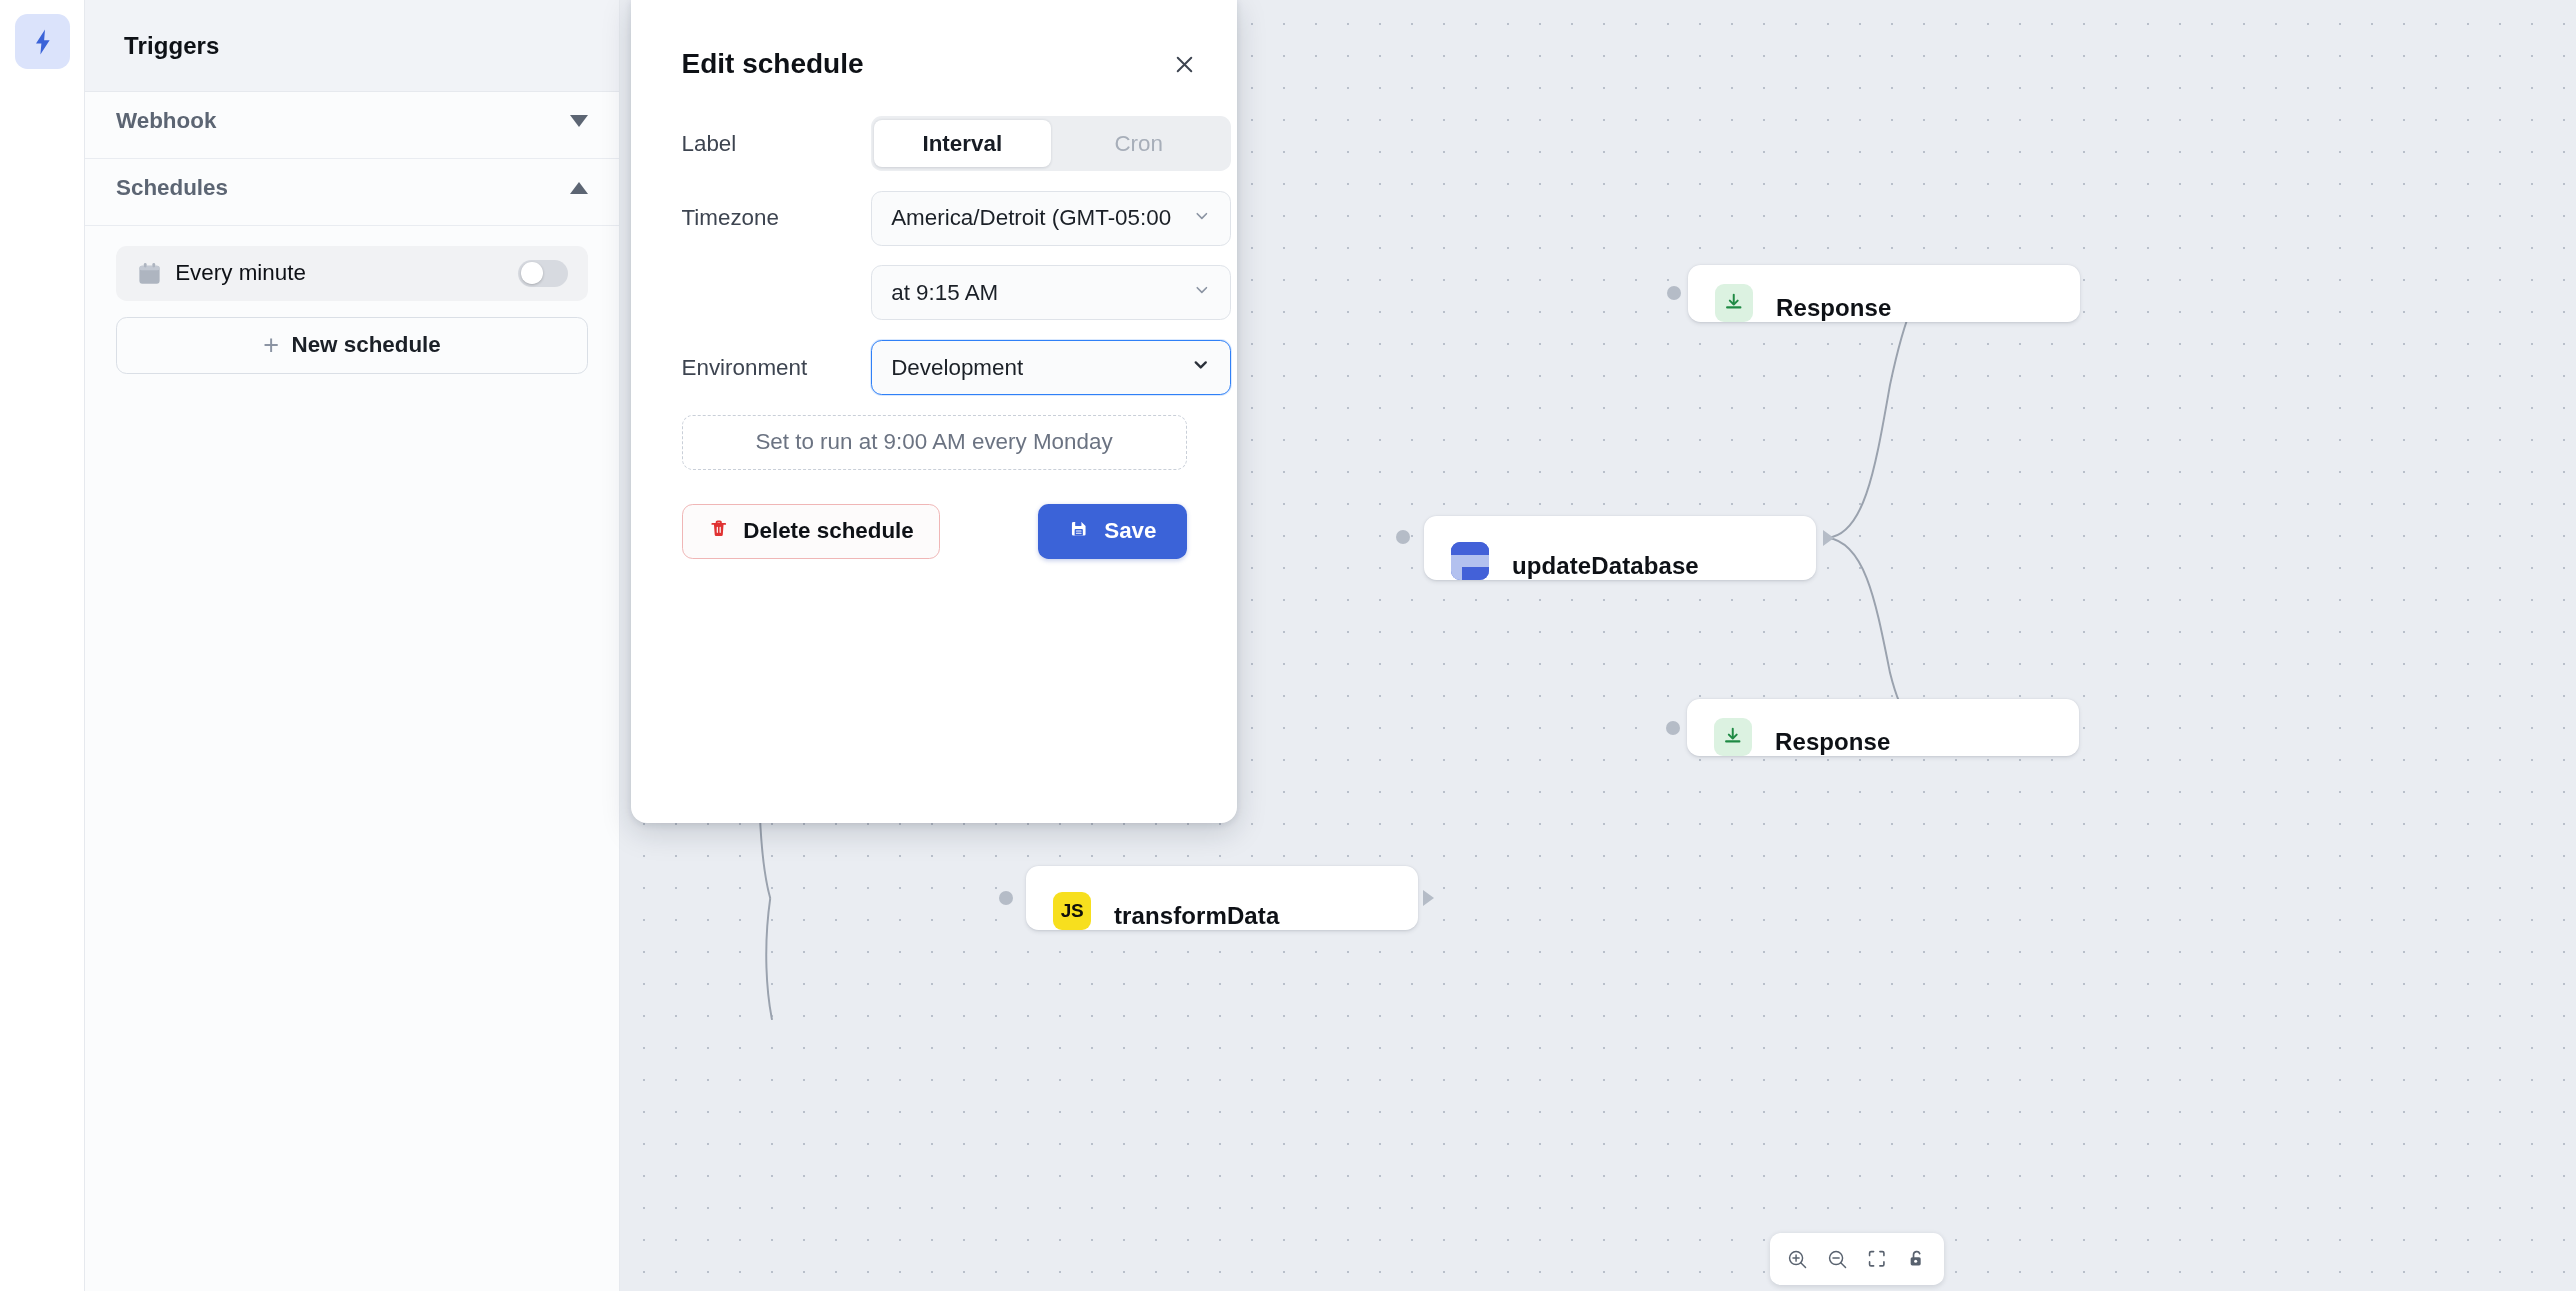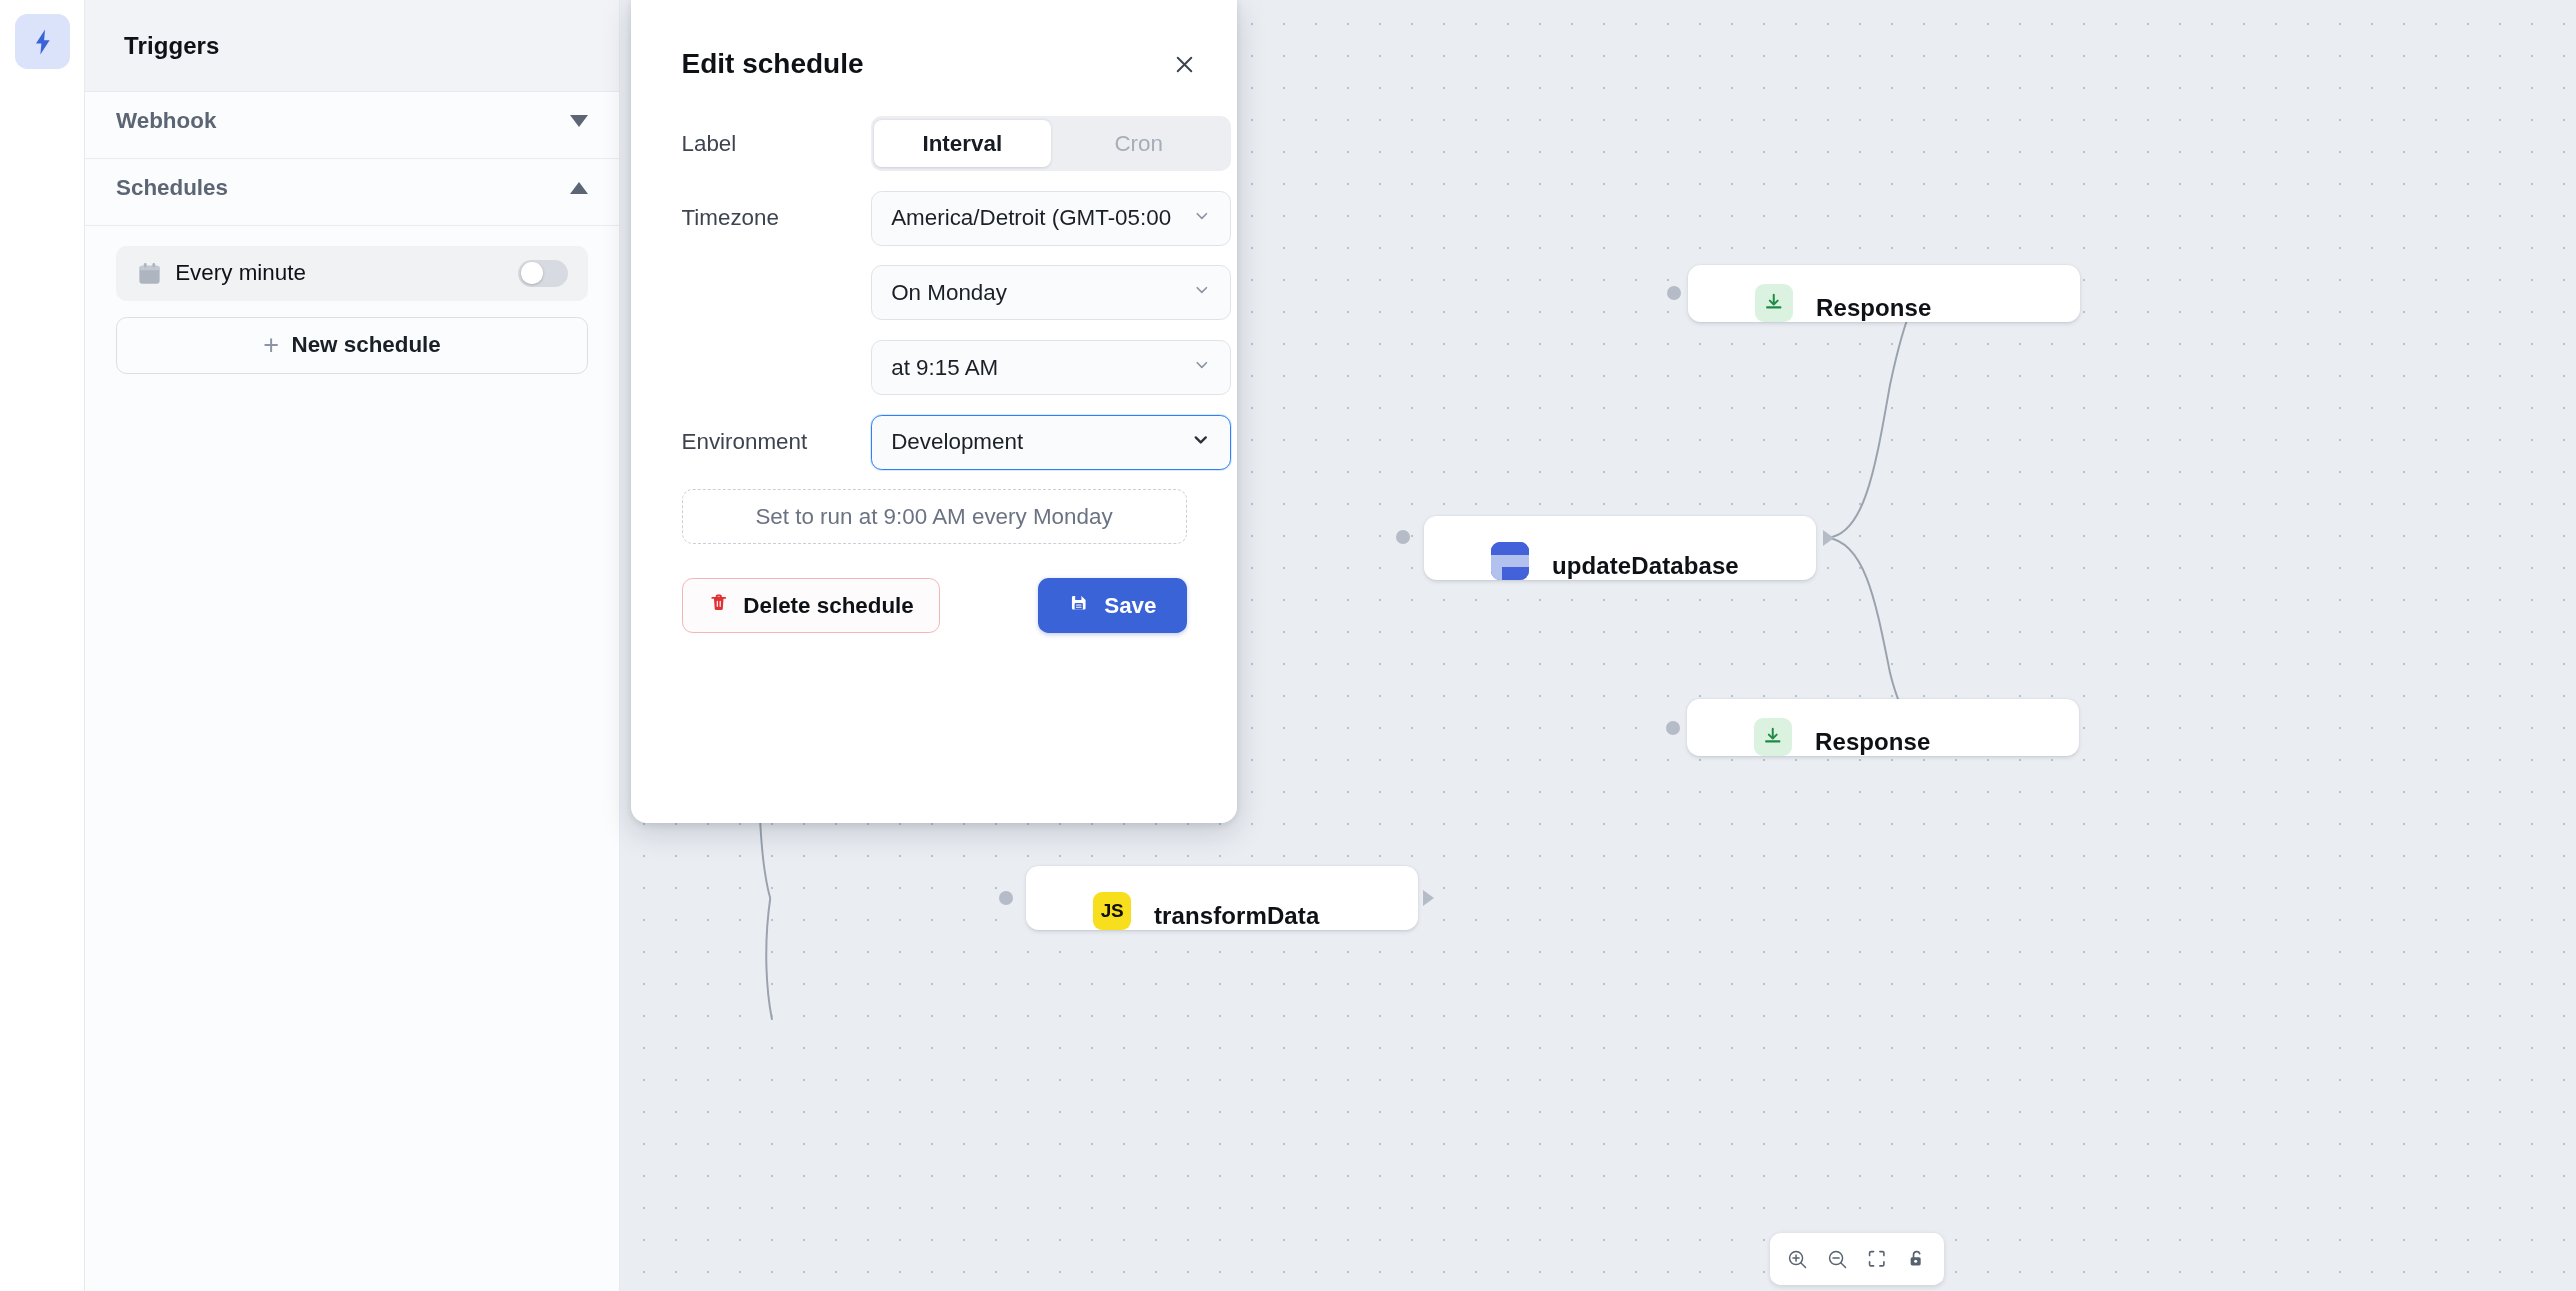--- a/index.html
+++ b/index.html
@@ -122,21 +122,20 @@
     box-shadow: 0 1.8px 4.5px rgba(20,30,50,.10), 0 0.9px 1.8px rgba(20,30,50,.07);
     display: flex; align-items: flex-end;
     padding-left: 27px;
     cursor: pointer;
   }
   .node-icon {
     width: 38px; height: 38px; border-radius: 9px;
     flex: 0 0 auto; margin-right: 23px;
     display: flex; align-items: center; justify-content: center;
     overflow: hidden;
-    margin-left: 40px;
   }
   .node-label { font-size: 24px; font-weight: 700; color: #0e1116; letter-spacing: 0.1px; }
 
   .icon-db { background: #4361d8; position: relative; }
   .icon-db .b1 { position:absolute; left:0; top:0; width:100%; height:34%; background:#4361d8; }
   .icon-db .b2 { position:absolute; left:0; top:34%; width:100%; height:33%; background:#b3c1ef; }
   .icon-db .b3 { position:absolute; left:0; top:67%; width:100%; height:33%; background:#b3c1ef; }
   .icon-db .b4 { position:absolute; left:28%; top:67%; width:72%; height:33%; background:#4361d8; }
 
   .icon-js { background: #f7df1e; }
@@ -424,33 +423,20 @@
           <span class="chev">
             <svg width="19.7" height="19.7" viewBox="0 0 24 24" aria-hidden="true">
               <path d="M6.4 9.4 12 15l5.6-5.6" fill="none" stroke="#8b94a3" stroke-width="2" stroke-linecap="round" stroke-linejoin="round"></path>
             </svg>
           </span>
         </div>
       </div>
     </div>
 
 
-    <div class="form-row">
-      <div class="form-label"></div>
-      <div class="field">
-        <div class="select">
-          <span class="val">On Monday</span>
-          <span class="chev">
-            <svg width="19.7" height="19.7" viewBox="0 0 24 24" aria-hidden="true">
-              <path d="M6.4 9.4 12 15l5.6-5.6" fill="none" stroke="#8b94a3" stroke-width="2" stroke-linecap="round" stroke-linejoin="round"></path>
-            </svg>
-          </span>
-        </div>
-      </div>
-    </div>
 
     <div class="form-row">
       <div class="form-label"></div>
       <div class="field">
         <div class="select">
           <span class="val">at 9:15 AM</span>
           <span class="chev">
             <svg width="19.7" height="19.7" viewBox="0 0 24 24" aria-hidden="true">
               <path d="M6.4 9.4 12 15l5.6-5.6" fill="none" stroke="#8b94a3" stroke-width="2" stroke-linecap="round" stroke-linejoin="round"></path>
             </svg>

